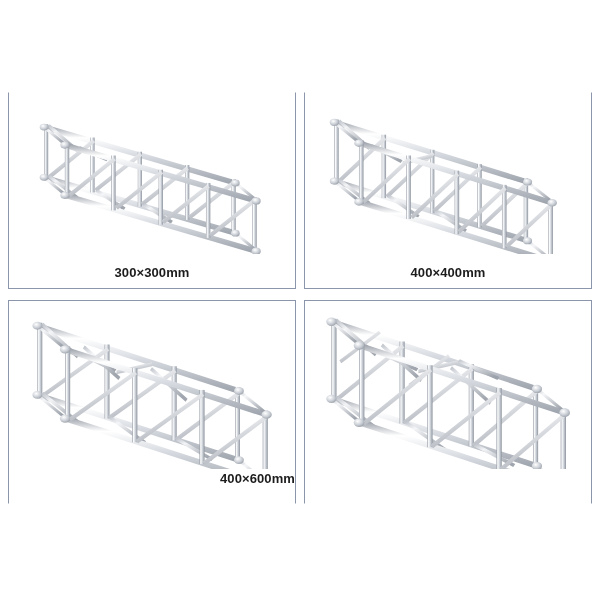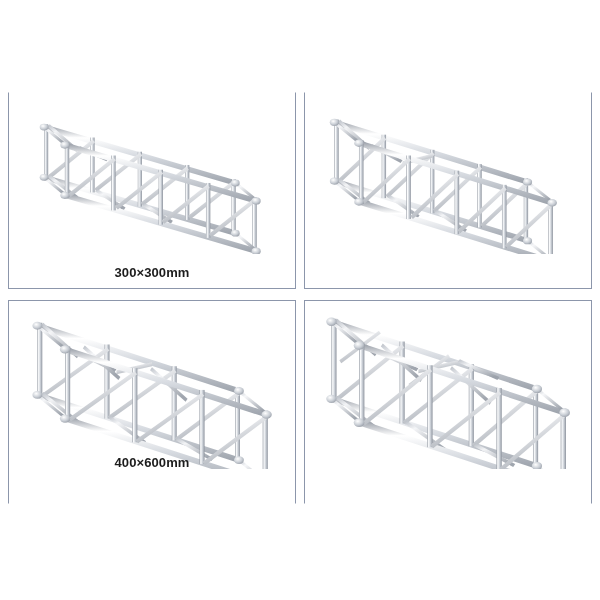--- a/index.html
+++ b/index.html
@@ -80,21 +80,21 @@
     right: 0;
     bottom: 8px;
     text-align: center;
     font-family: "Liberation Sans", sans-serif;
     font-size: 13px;
     font-weight: bold;
     color: #1c1c1c;
     letter-spacing: 0.1px;
     white-space: nowrap;
   }
-  .cell.r2 .caption { bottom: 33px; }
+  .cell.r2 .caption { bottom: 17px; text-align: right; }
 </style>
 </head>
 <body>
 
 <div class="sheet">
   <div class="grid">
 
     <div class="cell r1 c1">
       <div class="cell-inner">
         <div class="figure">
@@ -260,20 +260,21 @@
                 <ellipse cx="50" cy="53" rx="5" ry="4"></ellipse>
                 <ellipse cx="50" cy="115" rx="5" ry="4"></ellipse>
                 <ellipse cx="228" cy="94" rx="4.8" ry="3.8"></ellipse>
                 <ellipse cx="228" cy="156" rx="4.8" ry="3.8"></ellipse>
                 <ellipse cx="254" cy="116" rx="5" ry="4"></ellipse>
                 <ellipse cx="254" cy="178" rx="5" ry="4"></ellipse>
               </g>
             </g>
           </svg>
         </div>
+        <div class="caption">400×400mm</div>
       </div>
     </div>
 
     <div class="cell r2 c1">
       <div class="cell-inner">
         <div class="figure">
           <svg viewBox="0 0 288 170" preserveAspectRatio="xMidYMid meet">
             <g stroke="none">
 
               <path d="M28,22 L232,88 L232,94 L28,28 Z" fill="url(#tubeA)"></path>

